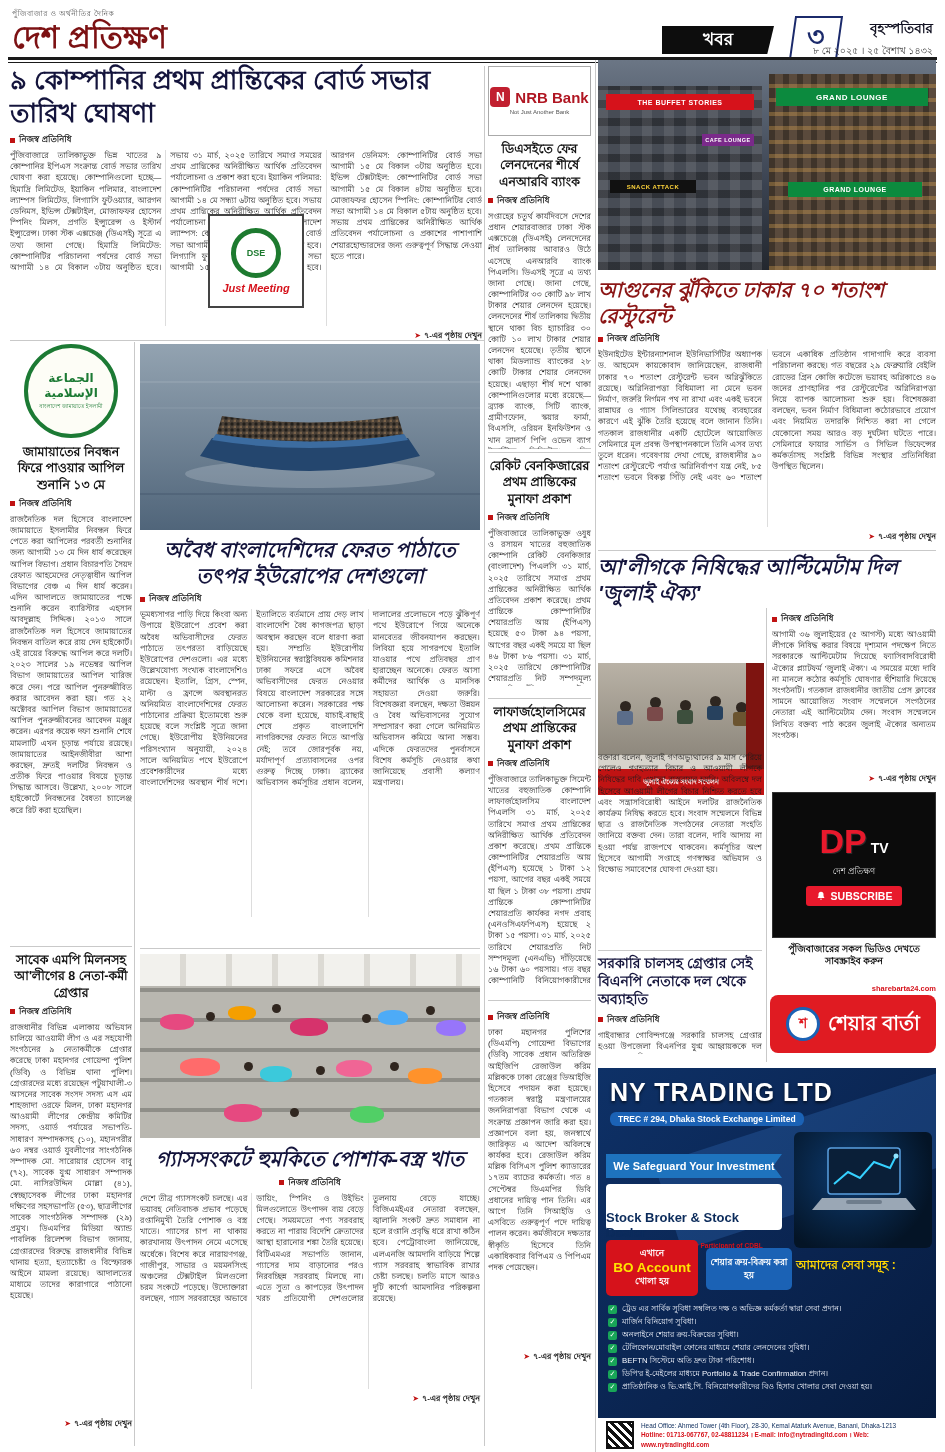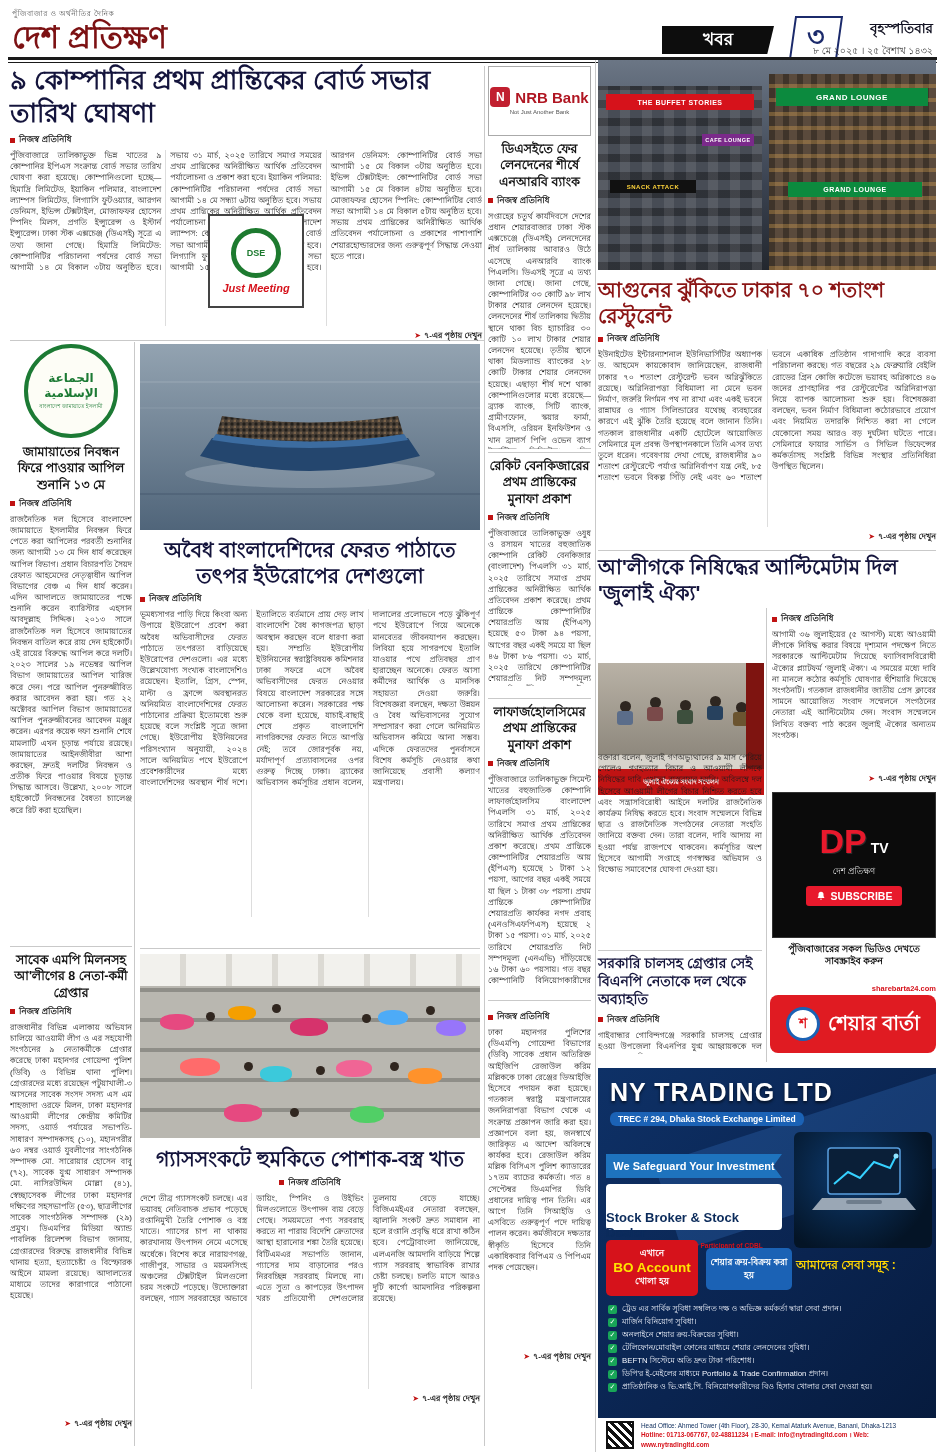--- a/index.html
+++ b/index.html
@@ -18,21 +18,21 @@
   .weekday{font-size:13.5px;font-weight:800;color:#101020;}
   .dateline{font-size:9.5px;color:#333;margin-top:3px;}
   .rule-double{border-top:3px solid #1a1a1a;}
   .rule-double:after{content:"";display:block;border-top:1px solid #1a1a1a;margin-top:2px;}
   
   .vrule{width:1px;background:#c9c9c9;}
   .hrule{height:1px;background:#c9c9c9;}
   
   .hl{font-weight:800;color:#14143c;line-height:1.25;}
   .hl-xl{font-size:26px;}
-  .hl-lg{font-size:20.5px;}
+  .hl-lg{font-size:20.5px;font-style:italic;}
   .hl-md{font-size:14px;line-height:1.3;}
   .hl-sm{font-size:12.5px;text-align:center;line-height:1.3;color:#121212;}
   .maroon{color:#8b1515;}
   .byline{display:flex;align-items:center;gap:4px;font-size:8.5px;font-weight:bold;color:#222;margin:4px 0 3px 0;}
   .byline .bullet{width:5px;height:5px;background:#c01313;display:inline-block;flex:0 0 auto;}
   .body-text{font-size:8px;line-height:1.4;text-align:justify;color:#1c1c1c;overflow:hidden;}
   .cols3{column-count:3;column-gap:9px;column-rule:1px solid #ddd;}
   .cols2{column-count:2;column-gap:10px;column-rule:1px solid #ddd;}
   .cont{display:flex;justify-content:flex-end;align-items:center;gap:3px;font-size:8px;font-weight:bold;margin-top:3px;}
   .cont .arr{color:#c01313;font-size:8px;}

